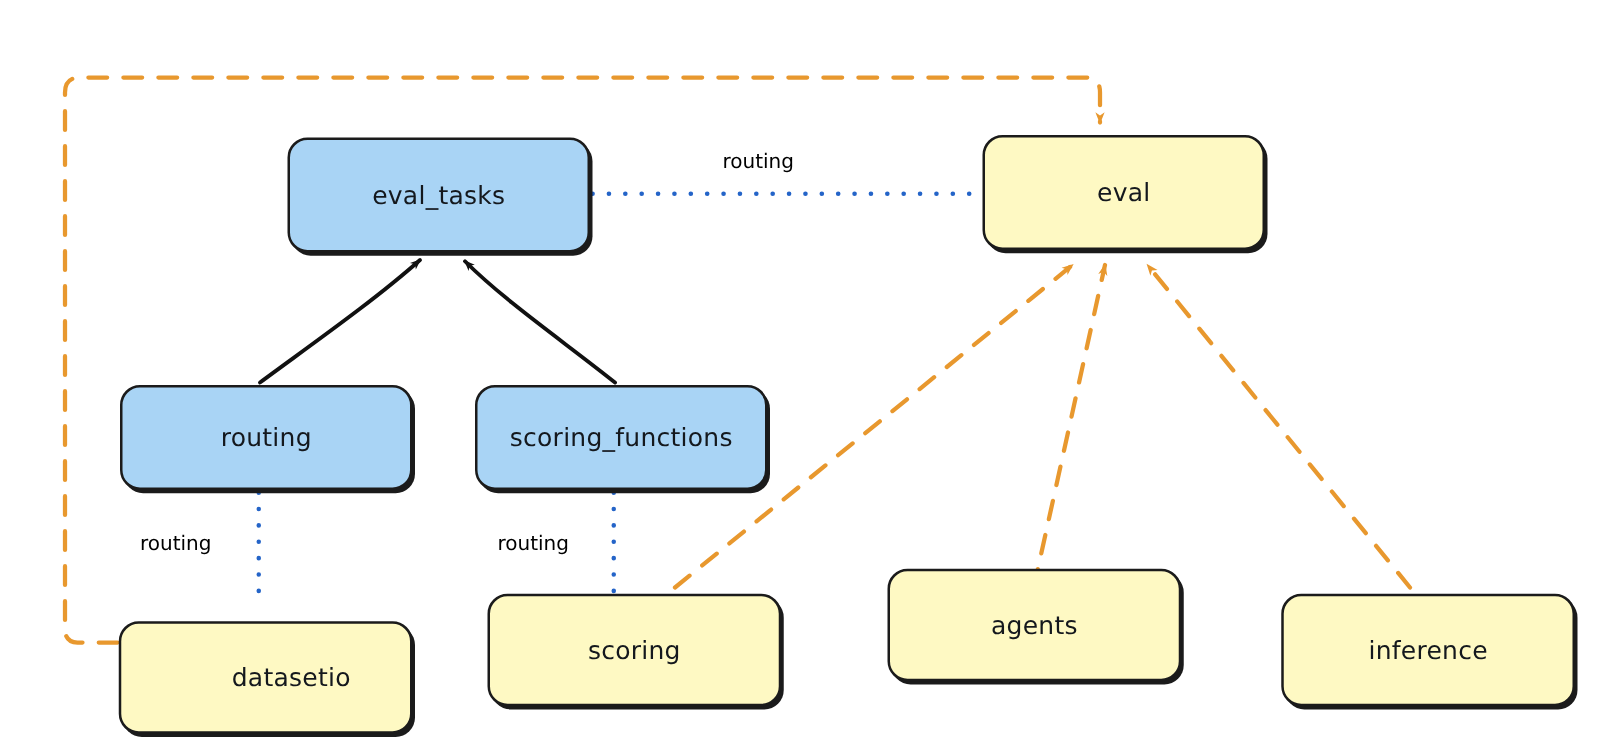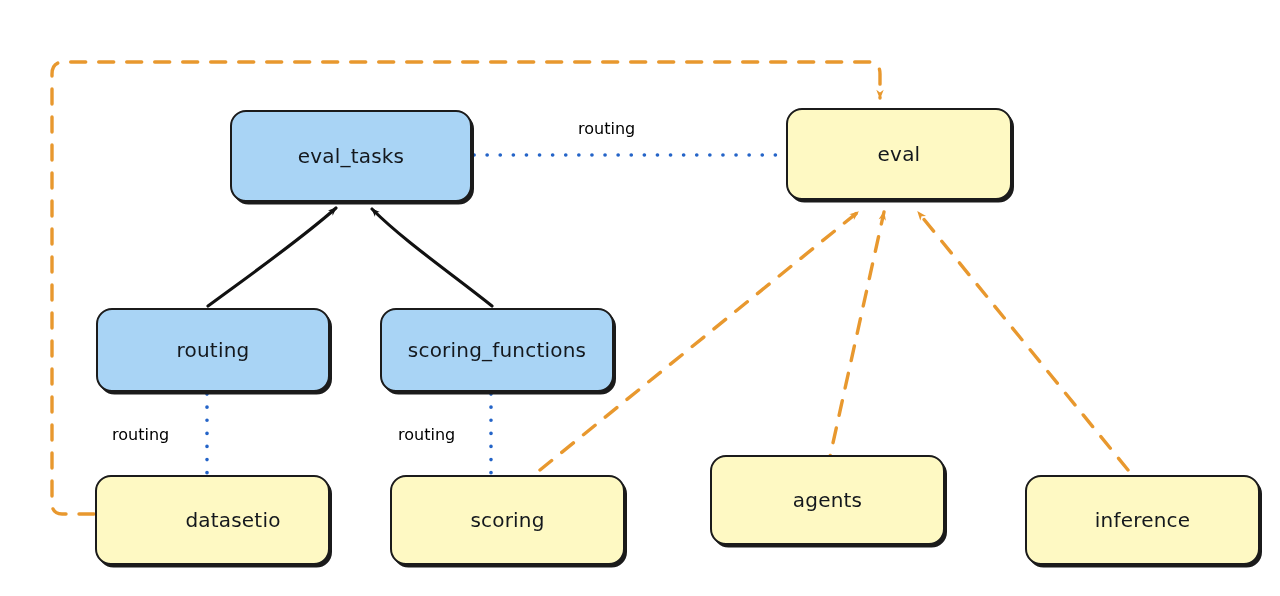--- a/index.html
+++ b/index.html
@@ -99,21 +99,21 @@
       </div>
       <div class="node provider" style="left: 786px; top: 108px; width: 226px; height: 92px;">
         <span class="node-label">eval</span>
       </div>
       <div class="node api" style="left: 96px; top: 308px; width: 234px; height: 84px;">
         <span class="node-label">routing</span>
       </div>
       <div class="node api" style="left: 380px; top: 308px; width: 234px; height: 84px; align-items: center;">
         <span class="node-label">scoring_functions</span>
       </div>
-      <div class="node provider" style="left: 95px; top: 475px; width: 235px; height: 90px; padding-left: 41px;">
+      <div class="node provider" style="left: 95px; top: 497px; width: 235px; height: 90px; padding-left: 41px;">
         <span class="node-label">datasetio</span>
       </div>
       <div class="node provider" style="left: 390px; top: 475px; width: 235px; height: 90px; text-align: right;">
         <span class="node-label">scoring</span>
       </div>
       <div class="node provider" style="left: 710px; top: 455px; width: 235px; height: 90px;">
         <span class="node-label">agents</span>
       </div>
       <div class="node provider" style="left: 1025px; top: 475px; width: 235px; height: 90px;">
         <span class="node-label">inference</span>

